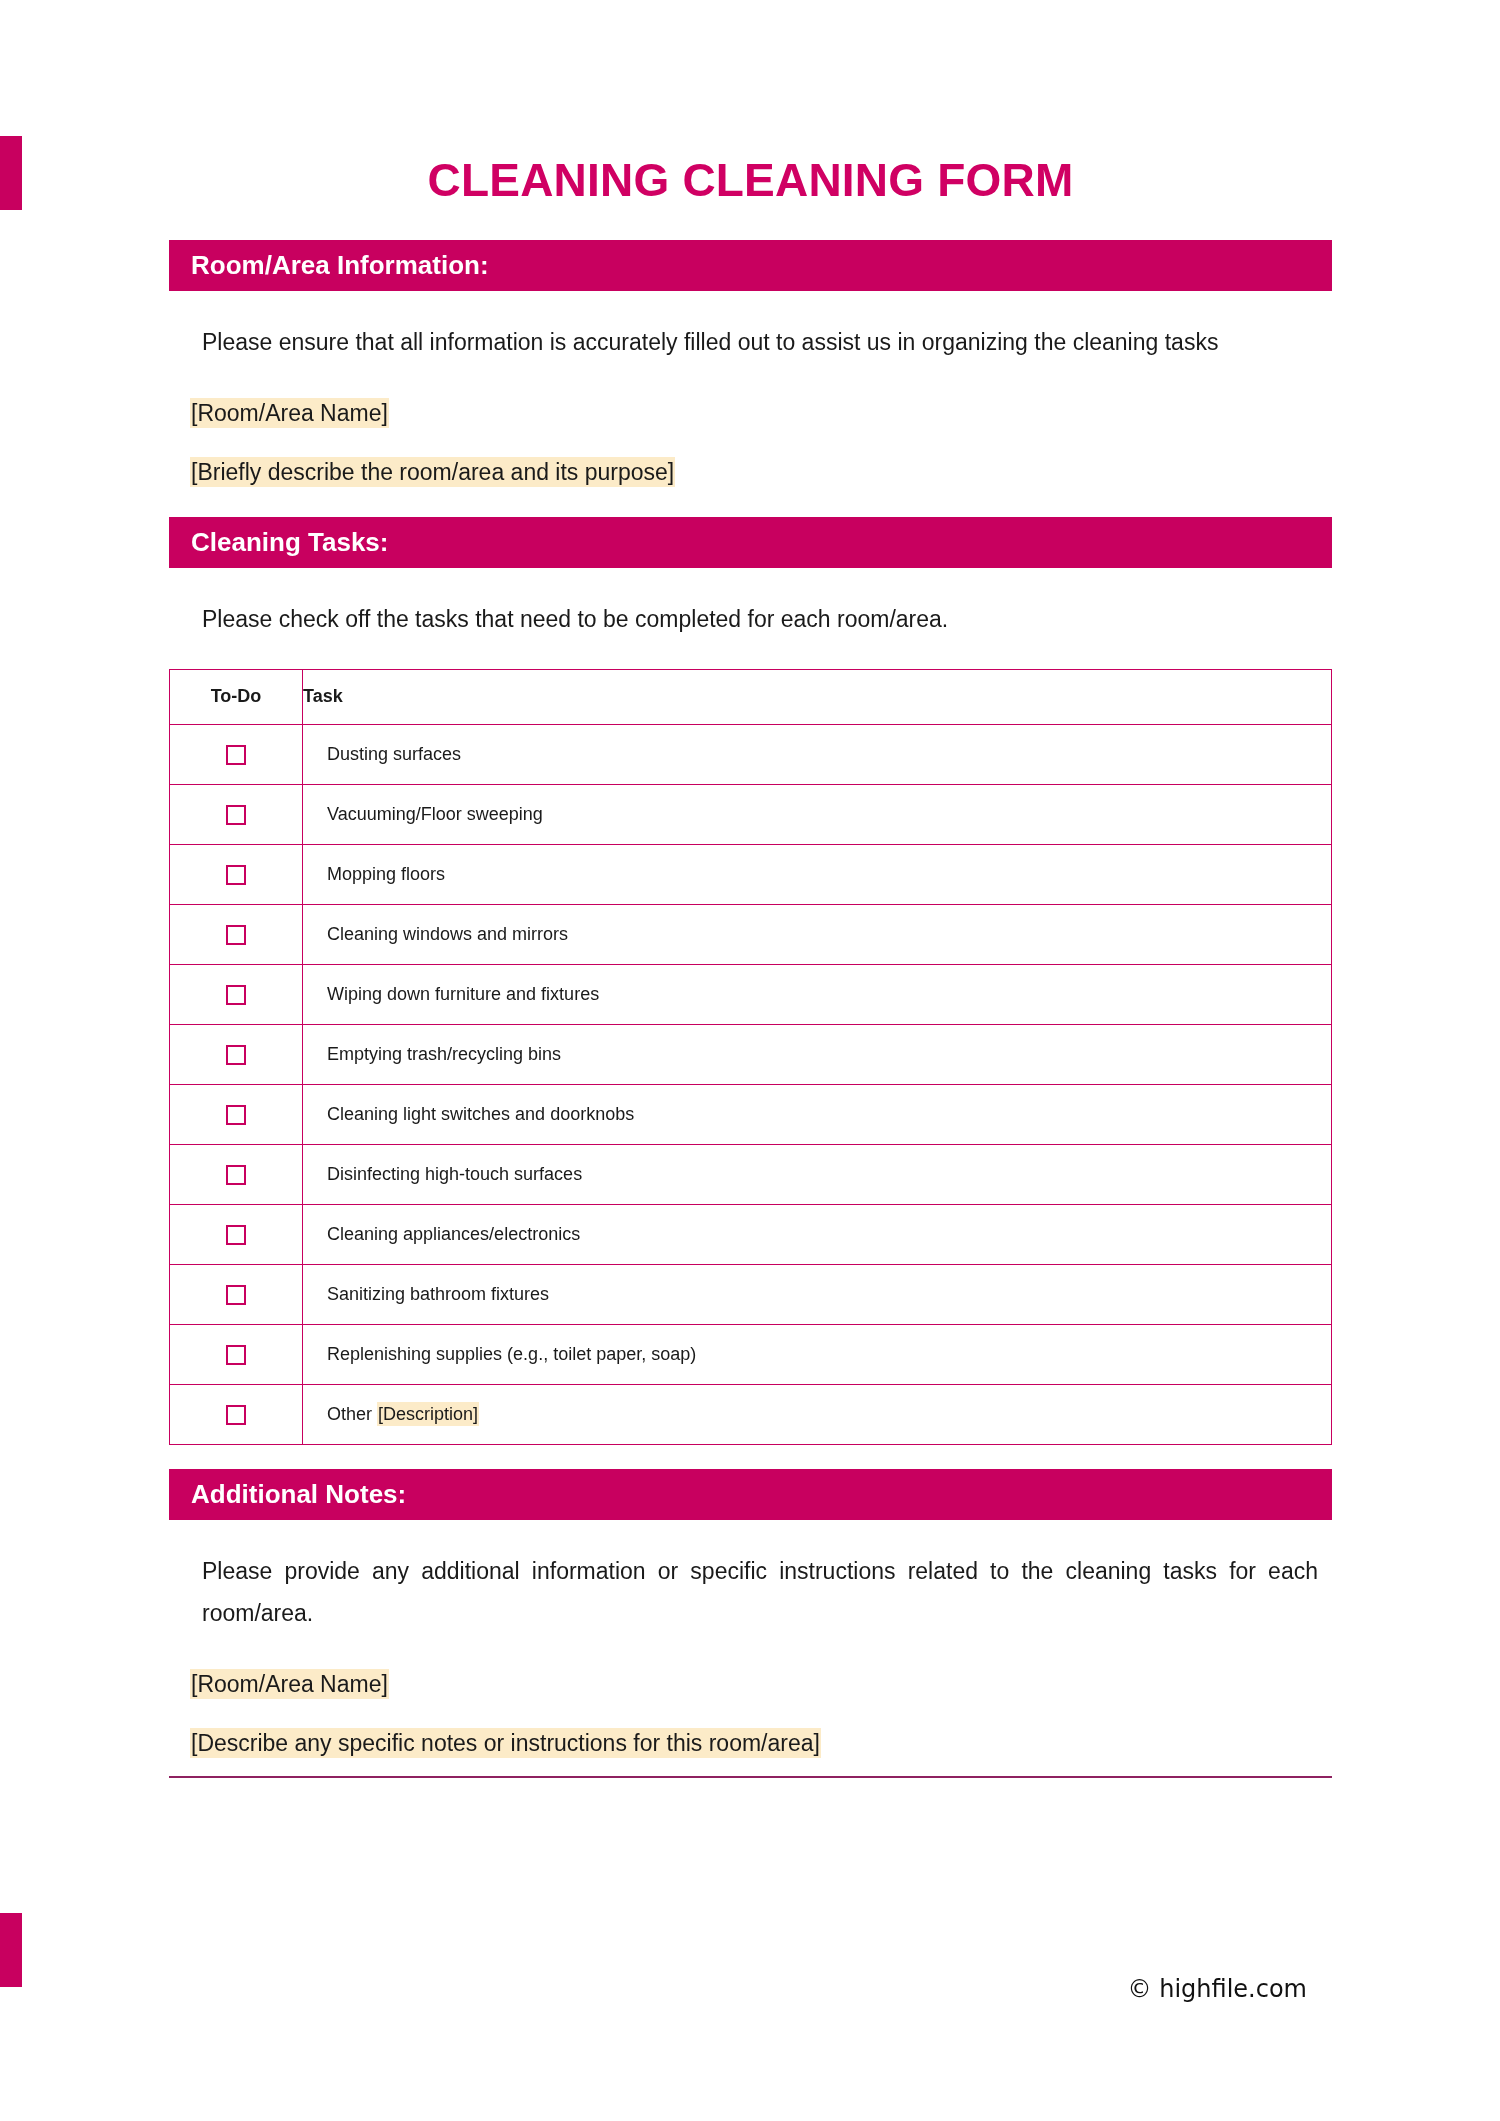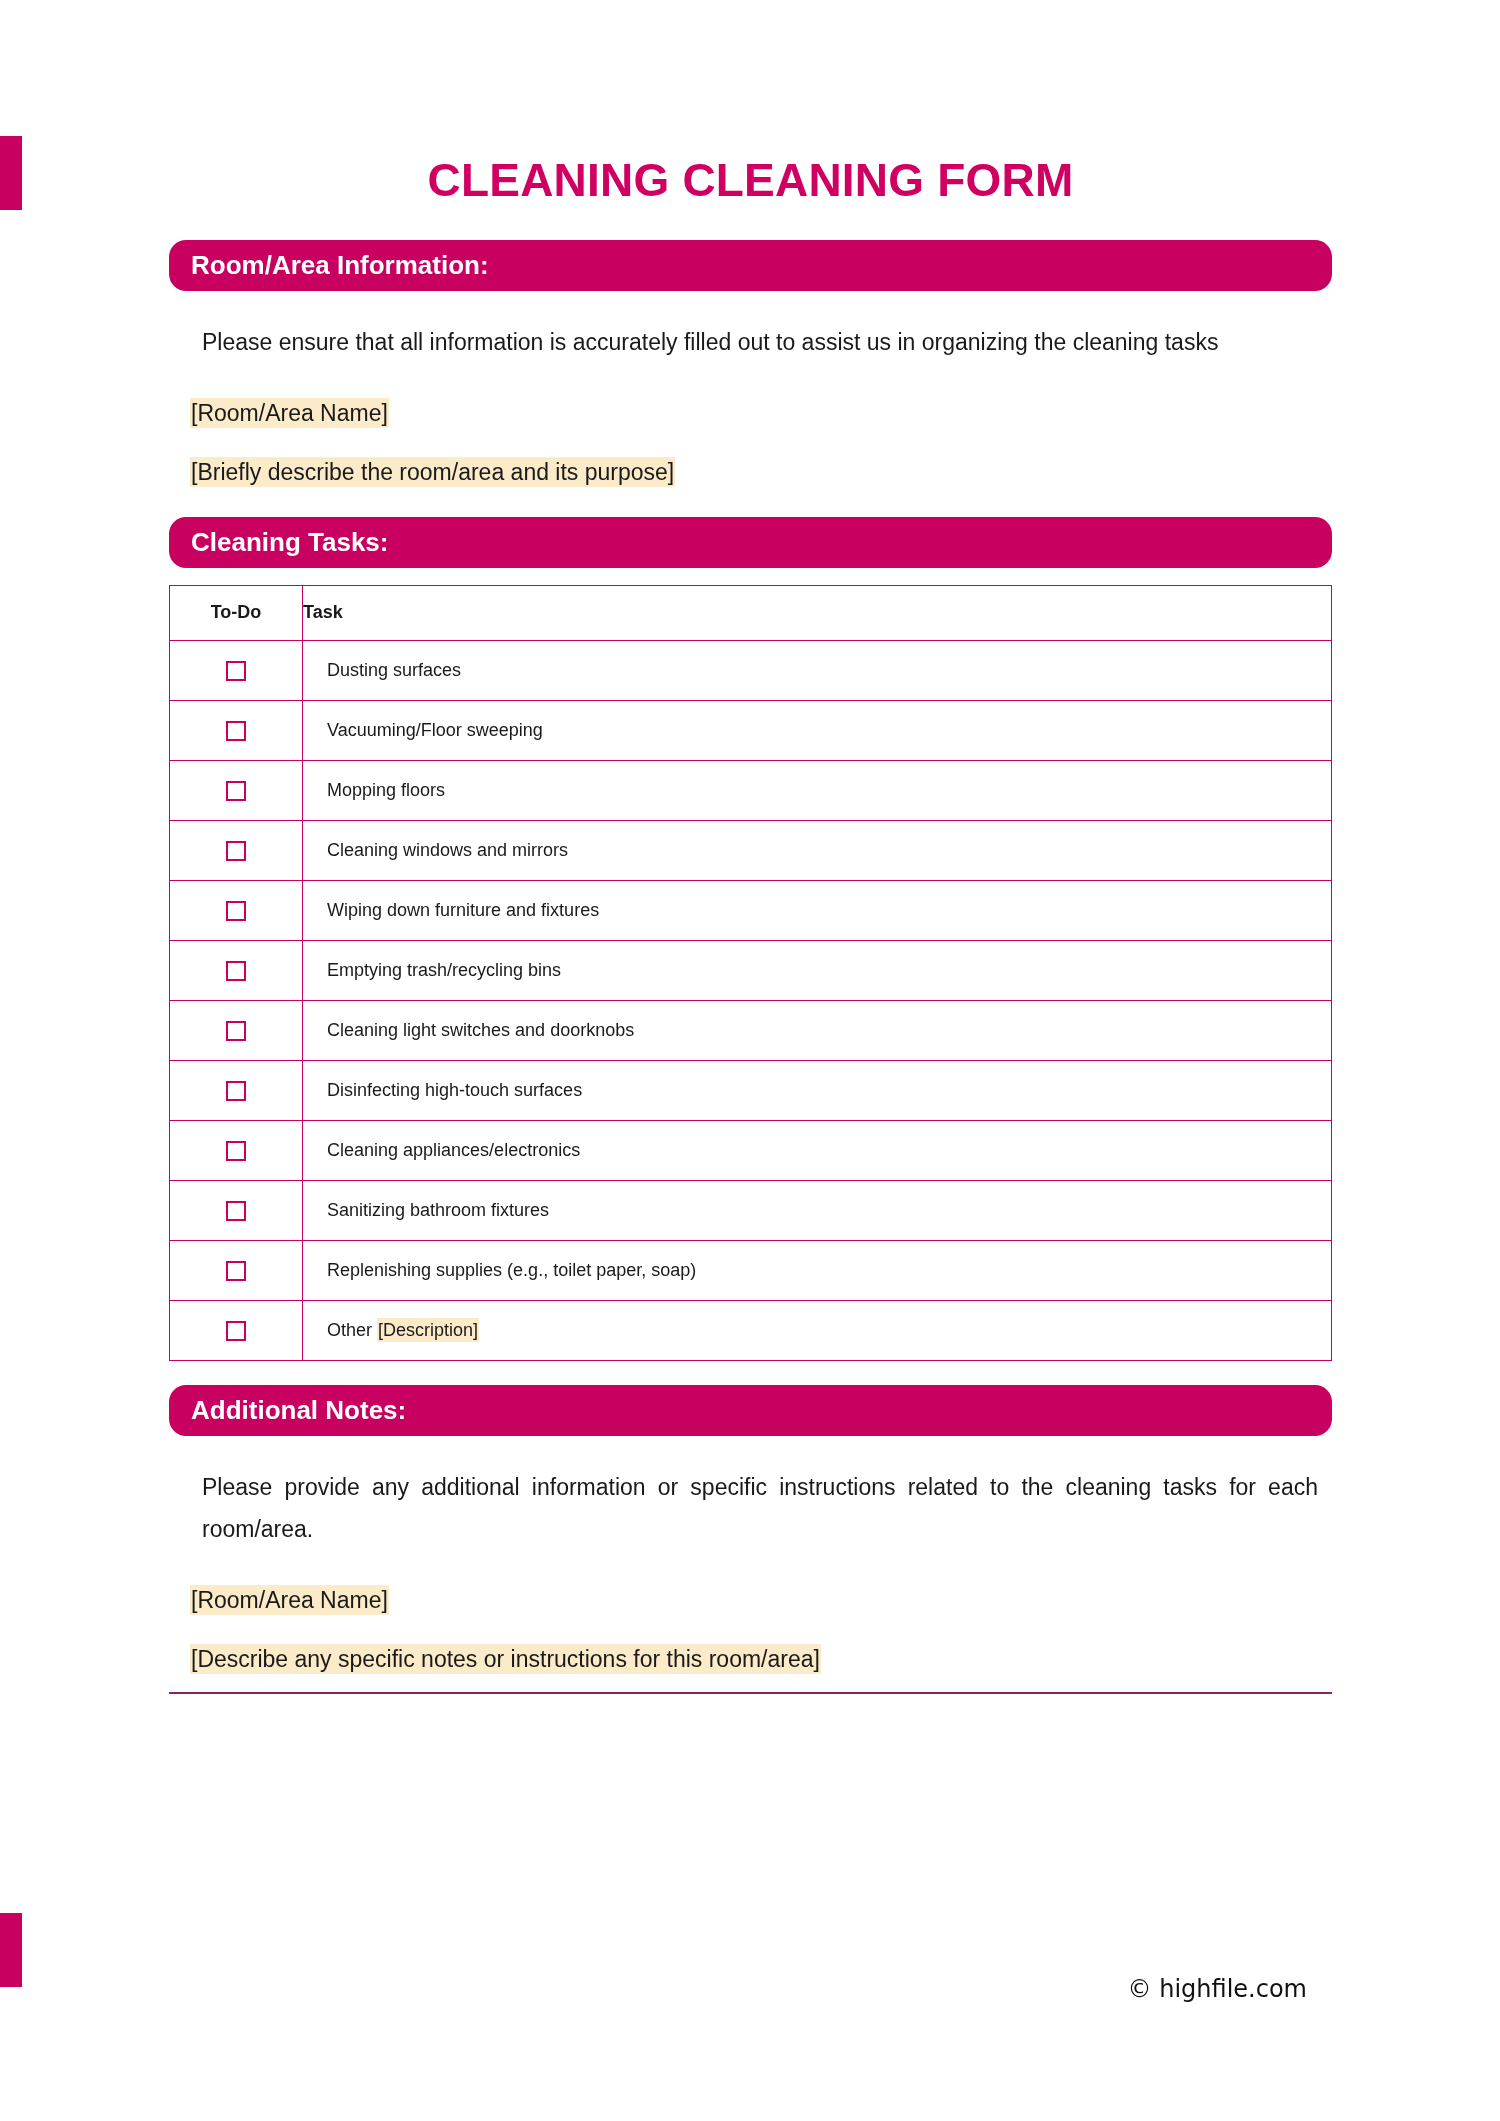--- a/index.html
+++ b/index.html
@@ -50,21 +50,20 @@
   
   .section-bar {
     background: #C8005F;
     color: #ffffff;
     font-weight: bold;
     font-size: 26px;
     padding: 14px 0 14px 22px;
     box-sizing: border-box;
     height: 51px;
     line-height: 23px;
-    border-radius: 17px;
   }
 
   
   .para {
     font-size: 23px;
     line-height: 42px;
     color: #1a1a1a;
     text-align: justify;
     padding: 0 2px 0 21px;
     margin: 12px;
@@ -175,20 +174,21 @@
   <p class="placeholder-line"><span class="hl">[Room/Area Name]</span></p>
 
   <div class="gap-sm"></div>
 
   <p class="placeholder-line"><span class="hl">[Briefly describe the room/area and its purpose]</span></p>
 
   <div class="gap-md"></div>
 
   <div class="section-bar">Cleaning Tasks:</div>
 
+  <p class="para first">Please check off the tasks that need to be completed for each room/area.</p>
 
   <div class="gap-sm"></div>
 
   <table class="task-table">
     <thead>
       <tr>
         <th class="col-todo">To-Do</th>
         <th class="col-task">Task</th>
       </tr>
     </thead>

